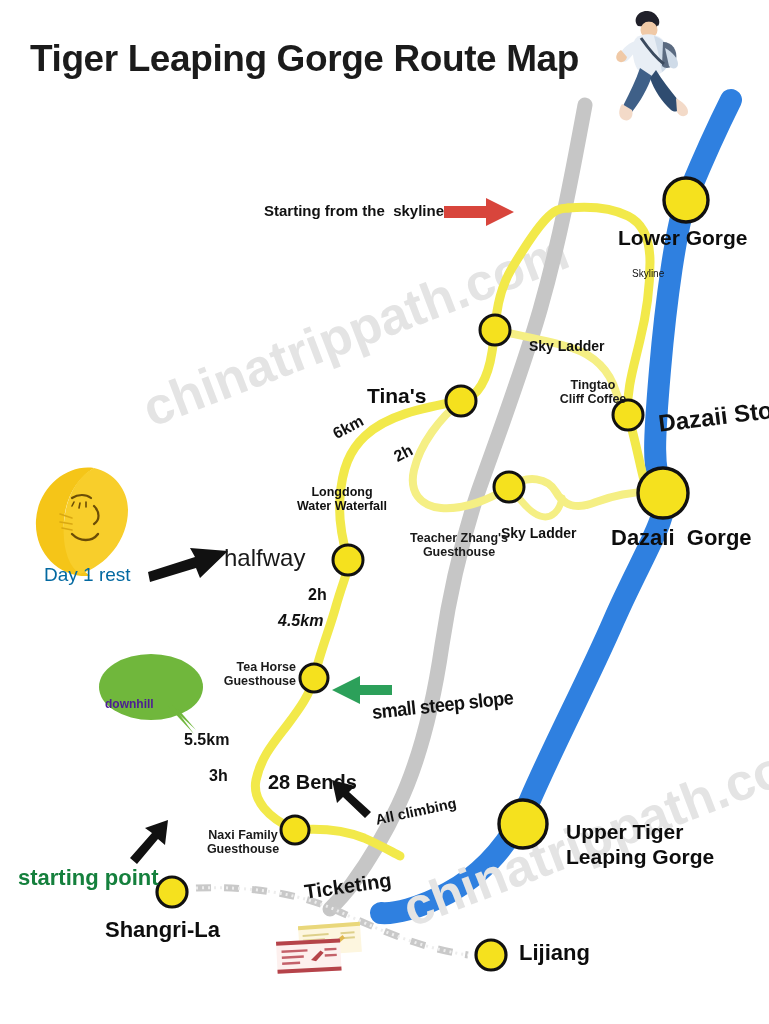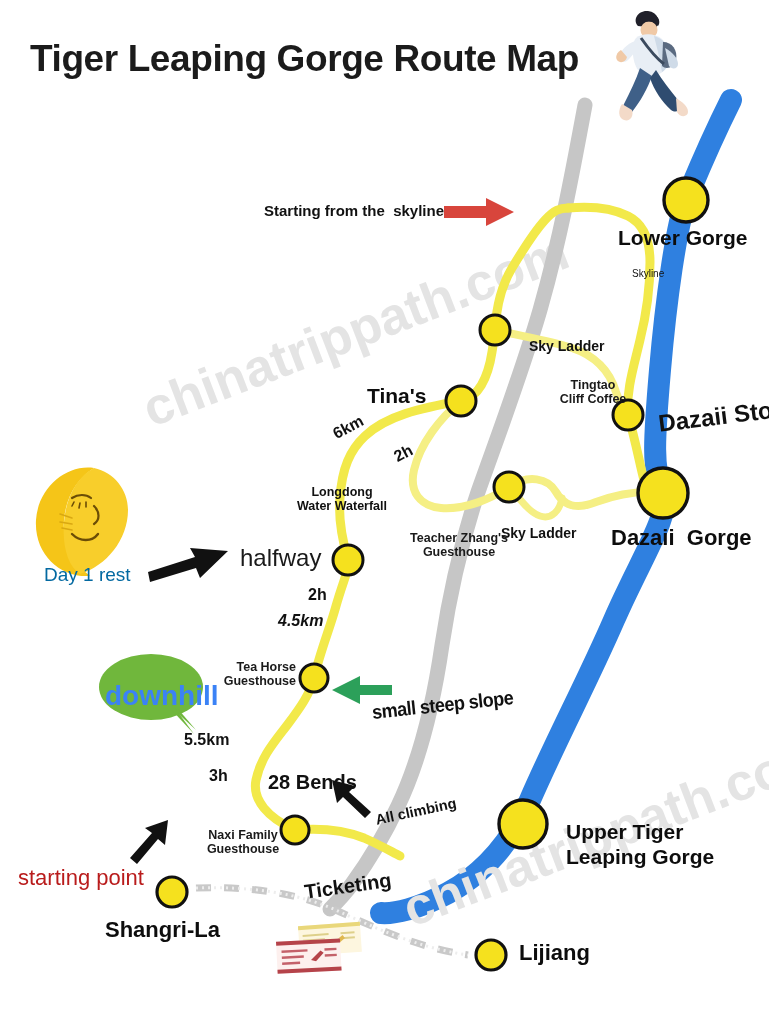--- a/index.html
+++ b/index.html
@@ -242,21 +242,21 @@
 
     <div class="lbl title">Tiger Leaping Gorge Route Map</div>
 
     <div class="lbl big" style="left:618px;top:226px;">Lower Gorge</div>
     <div class="lbl big" style="left:367px;top:384px;">Tina's</div>
     <div class="lbl small c" style="left:538px;top:378px;width:110px;">Tingtao
 Cliff Coffee</div>
     <div class="lbl big" style="left:611px;top:526px;font-size:22px;">Dazaii  Gorge</div>
     <div class="lbl small c" style="left:400px;top:498px;width:118px;margin-top:33px;">Teacher Zhang's
 Guesthouse</div>
-    <div class="lbl big" style="left:240px;top:545px;font-size:24px;font-weight:400;color:#1a1a1a;">halfway</div>
+    <div class="lbl big" style="left:224px;top:545px;font-size:24px;font-weight:400;color:#1a1a1a;">halfway</div>
     <div class="lbl small r" style="left:186px;top:660px;width:110px;">Tea Horse
 Guesthouse</div>
     <div class="lbl small c" style="left:189px;top:828px;width:108px;">Naxi Family
 Guesthouse</div>
     <div class="lbl big" style="left:105px;top:918px;font-size:22px;">Shangri-La</div>
     <div class="lbl big" style="left:566px;top:820px;font-size:21px;line-height:1.18;">Upper Tiger
 Leaping Gorge</div>
     <div class="lbl big" style="left:519px;top:941px;font-size:22px;">Lijiang</div>
 
     <div class="lbl" style="left:657px;top:411px;font-size:24px;font-weight:700;transform:rotate(-7deg);transform-origin:left top;">Dazaii Stone</div>
@@ -271,17 +271,17 @@
     <div class="lbl" style="left:278px;top:612px;font-size:16px;font-weight:700;font-style:italic;">4.5km</div>
     <div class="lbl" style="left:184px;top:731px;font-size:16px;font-weight:700;">5.5km</div>
     <div class="lbl" style="left:209px;top:767px;font-size:16px;font-weight:700;">3h</div>
     <div class="lbl" style="left:268px;top:771px;font-size:20px;font-weight:700;">28 Bends</div>
     <div class="lbl" style="left:374px;top:812px;font-size:14.5px;font-weight:600;transform:rotate(-12deg);transform-origin:left top;">All climbing</div>
     <div class="lbl" style="left:303px;top:881px;font-size:20px;font-weight:700;transform:rotate(-8deg);transform-origin:left top;">Ticketing</div>
     <div class="lbl" style="left:371px;top:702px;font-size:19.5px;font-weight:700;transform:rotate(-6deg) scaleX(0.93);transform-origin:left top;letter-spacing:-0.6px;">small steep slope</div>
 
     <div class="lbl" style="left:264px;top:203px;font-size:15px;font-weight:600;">Starting from the  skyline</div>
     <div class="lbl" style="left:44px;top:564px;font-size:19px;font-weight:400;color:#0369a1;">Day 1 rest</div>
-    <div class="lbl" style="left:105px;top:680px;font-size:28px;font-weight:600;color:#3b82f6;">downhill</div>
-    <div class="lbl" style="left:18px;top:866px;font-size:22px;font-weight:400;color:#b91c1c;">starting point</div>
+    <div class="lbl" style="left:105px;top:698px;font-size:12px;font-weight:600;color:#4c1d95;">downhill</div>
+    <div class="lbl" style="left:18px;top:866px;font-size:22px;font-weight:700;color:#15803d;">starting point</div>
 
   </div>
 </div>
 
 </body></html>

